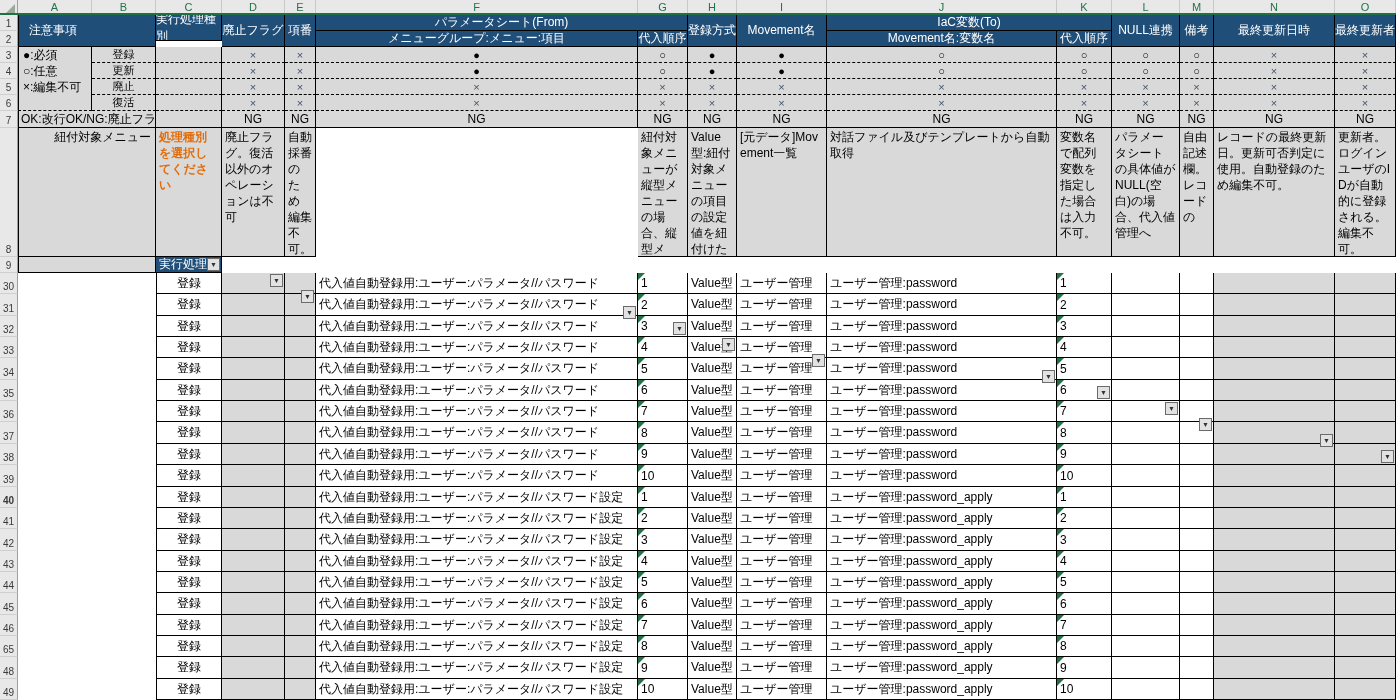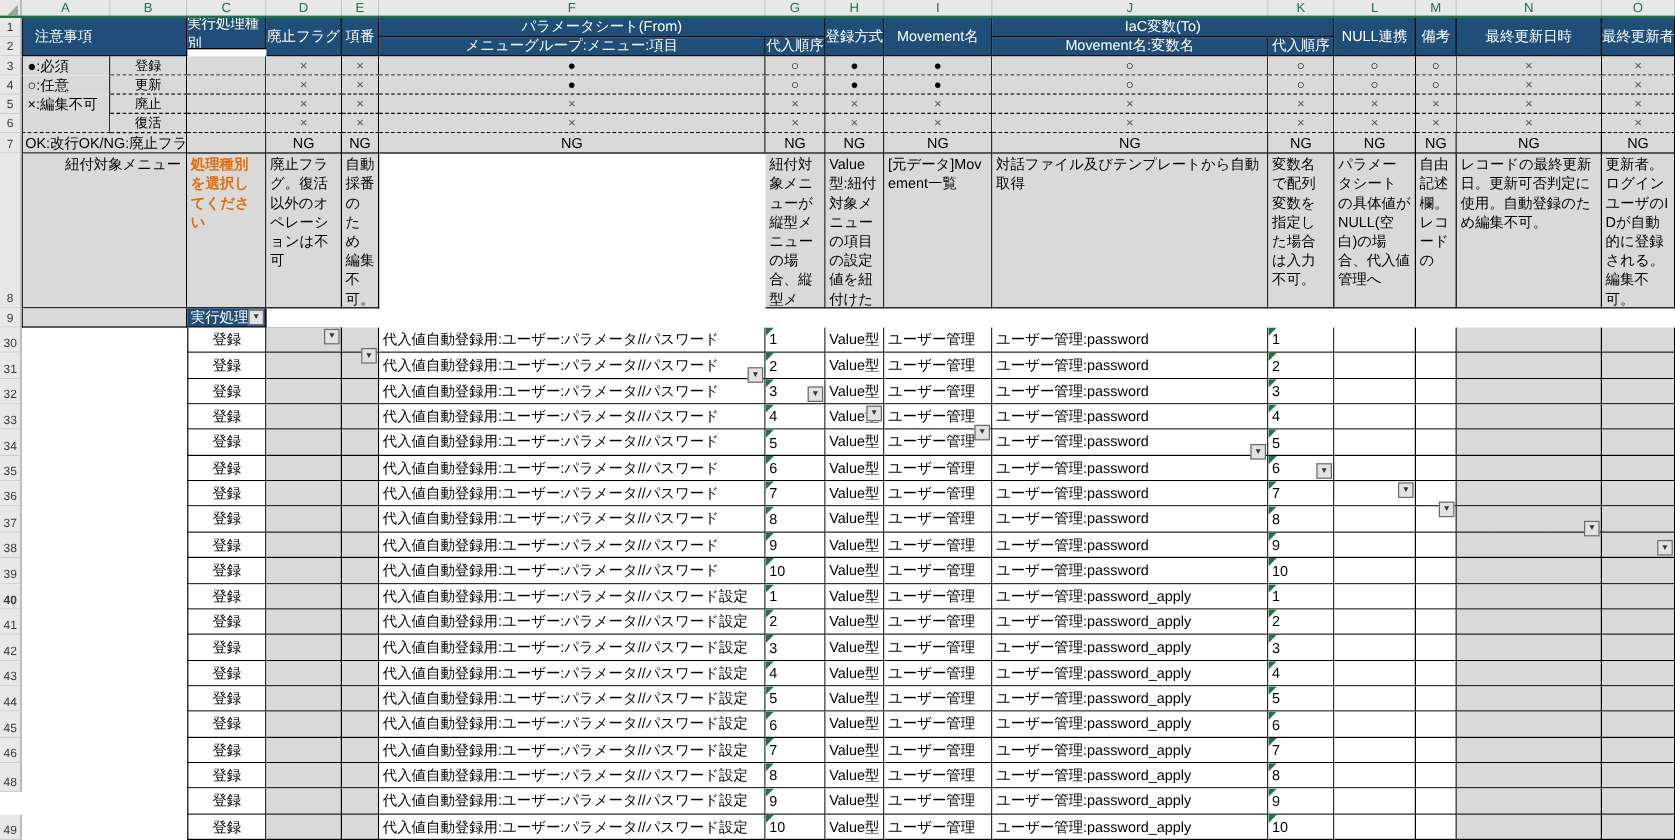--- a/index.html
+++ b/index.html
@@ -229,21 +229,21 @@
     <div class="rowhdr" style="top: 444px; height: 21px;">38</div>
     <div class="rowhdr" style="top: 465px; height: 22px;">39</div>
     <div class="rowhdr" style="top: 487px; height: 21px; font-weight: bold;">40</div>
     <div class="rowhdr" style="top: 508px; height: 21px;">41</div>
     <div class="rowhdr" style="top: 529px; height: 22px;">42</div>
     <div class="rowhdr" style="top: 551px; height: 21px;">43</div>
     <div class="rowhdr" style="top: 572px; height: 21px;">44</div>
     <div class="rowhdr" style="top: 593px; height: 22px;">45</div>
     <div class="rowhdr" style="top: 615px; height: 21px;">46</div>
     <div class="rowhdr" style="top: 636px; height: 21px;">65</div>
-    <div class="rowhdr" style="top: 638px; height: 22px;">48</div>
+    <div class="rowhdr" style="top: 657px; height: 22px;">48</div>
     <div class="rowhdr" style="top: 679px; height: 21px;">49</div>
     <div class="cell mark dashed" style="left: 92px; width: 64px; top: 47px; height: 16px;">登録</div>
     <div class="cell mark dashed" style="left: 156px; width: 66px; top: 47px; height: 16px;"></div>
     <div class="cell mark dashed xmark" style="left: 222px; width: 63px; top: 47px; height: 16px;">×</div>
     <div class="cell mark dashed xmark" style="left: 285px; width: 31px; top: 47px; height: 16px;">×</div>
     <div class="cell mark dashed" style="left: 316px; width: 322px; top: 47px; height: 16px;">●</div>
     <div class="cell mark dashed" style="left: 638px; width: 50px; top: 47px; height: 16px;">○</div>
     <div class="cell mark dashed" style="left: 688px; width: 49px; top: 47px; height: 16px;">●</div>
     <div class="cell mark dashed" style="left: 737px; width: 90px; top: 47px; height: 16px;">●</div>
     <div class="cell mark dashed" style="left: 827px; width: 230px; top: 47px; height: 16px;">○</div>

